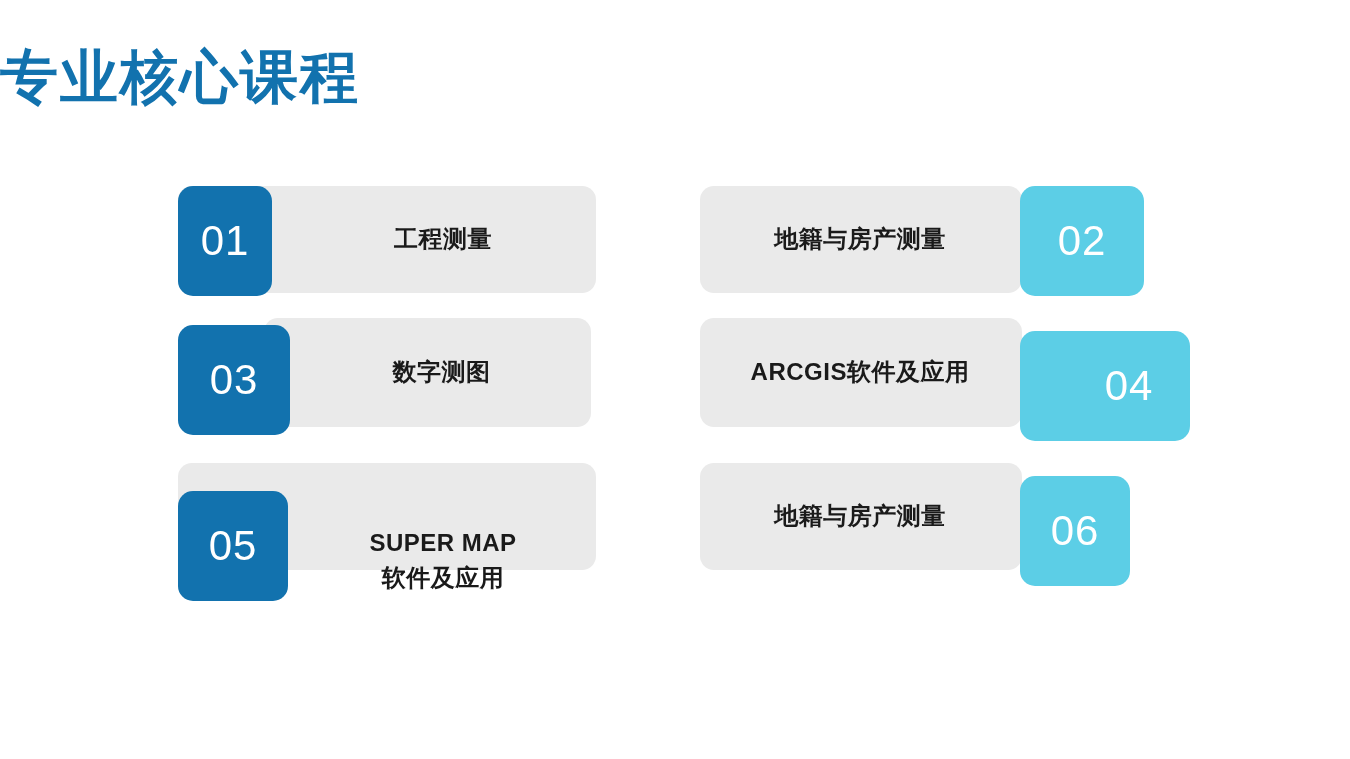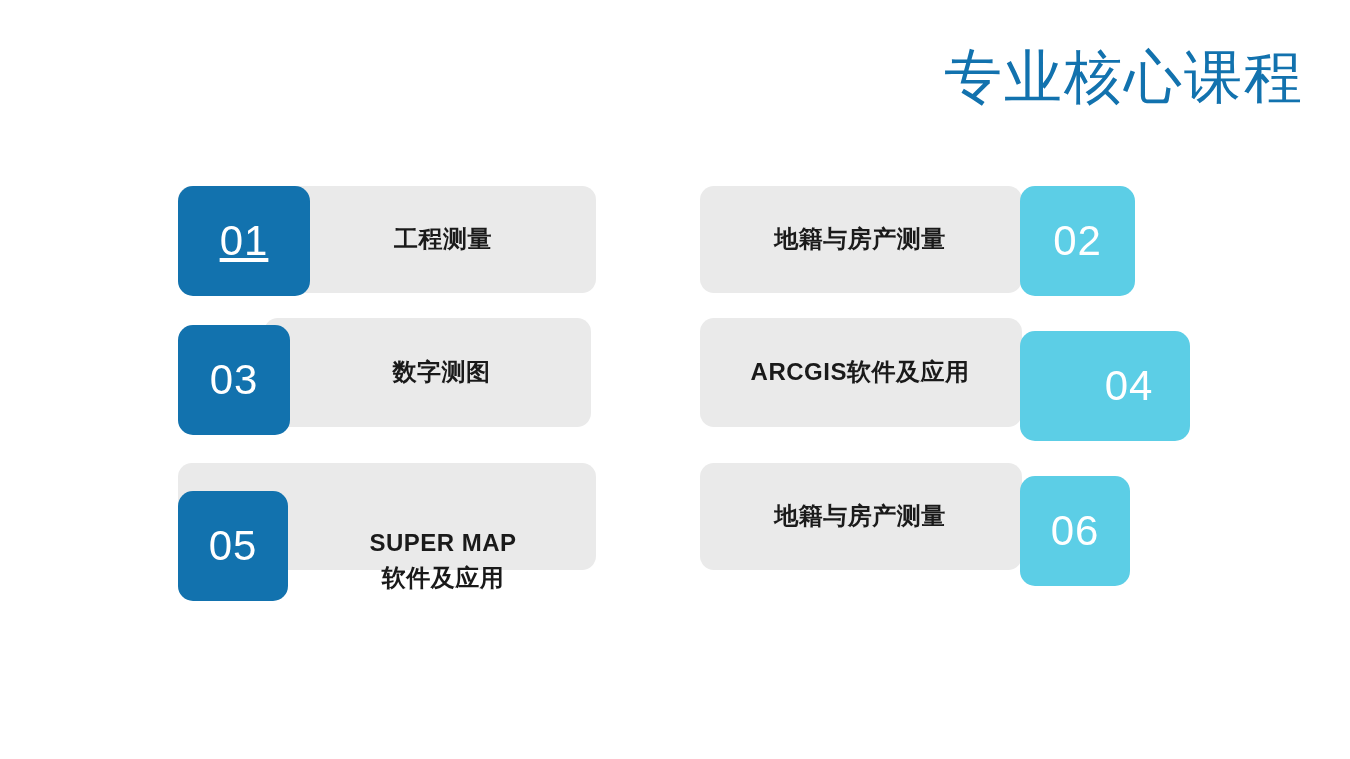--- a/index.html
+++ b/index.html
@@ -18,23 +18,23 @@
     position: absolute;
     left: 0; top: 0;
     width: 1350px;
     height: 759px;
   }
   .slide-title {
     position: absolute;
     left: 0;
     top: 44px;
     width: 1304px;
-    text-align: right;
+    text-align: left;
     font-size: 58px;
-    font-weight: normal;
+    font-weight: bold;
     color: #1272ae;
     letter-spacing: 2px;
     line-height: 1.15;
     white-space: nowrap;
   }
 
   
   .card {
     position: absolute;
   }
@@ -67,26 +67,26 @@
     font-size: 24px;
     font-weight: bold;
     line-height: 1.45;
     letter-spacing: 0.5px;
   }
   .label .line { display: block; white-space: nowrap; }
 
   
   
   #card-01 .panel  { left: 178px; top: 186px;  width: 418px; height: 107px; }
-  #card-01 .numbox { left: 178px; top: 186px;  width: 132px; height: 110px; text-decoration: underline; }
+  #card-01 .numbox { left: 178px; top: 186px;  width: 94px; height: 110px; }
   #card-01 .label  { left: 290px; top: 186px;  width: 306px; height: 107px; }
 
   
   #card-02 .panel  { left: 700px; top: 186px;  width: 322px; height: 107px; }
-  #card-02 .numbox { left: 1020px; top: 186px; width: 115px; height: 110px; }
+  #card-02 .numbox { left: 1020px; top: 186px; width: 124px; height: 110px; }
   #card-02 .label  { left: 700px; top: 186px;  width: 320px; height: 107px; }
 
   
   
   #card-03 .panel  { left: 264px; top: 318px;  width: 327px; height: 109px; }
   #card-03 .numbox { left: 178px; top: 325px;  width: 112px; height: 110px; }
   #card-03 .label  { left: 292px; top: 318px;  width: 299px; height: 109px; }
 
   
   #card-04 .panel  { left: 700px; top: 318px;  width: 322px; height: 109px; }

